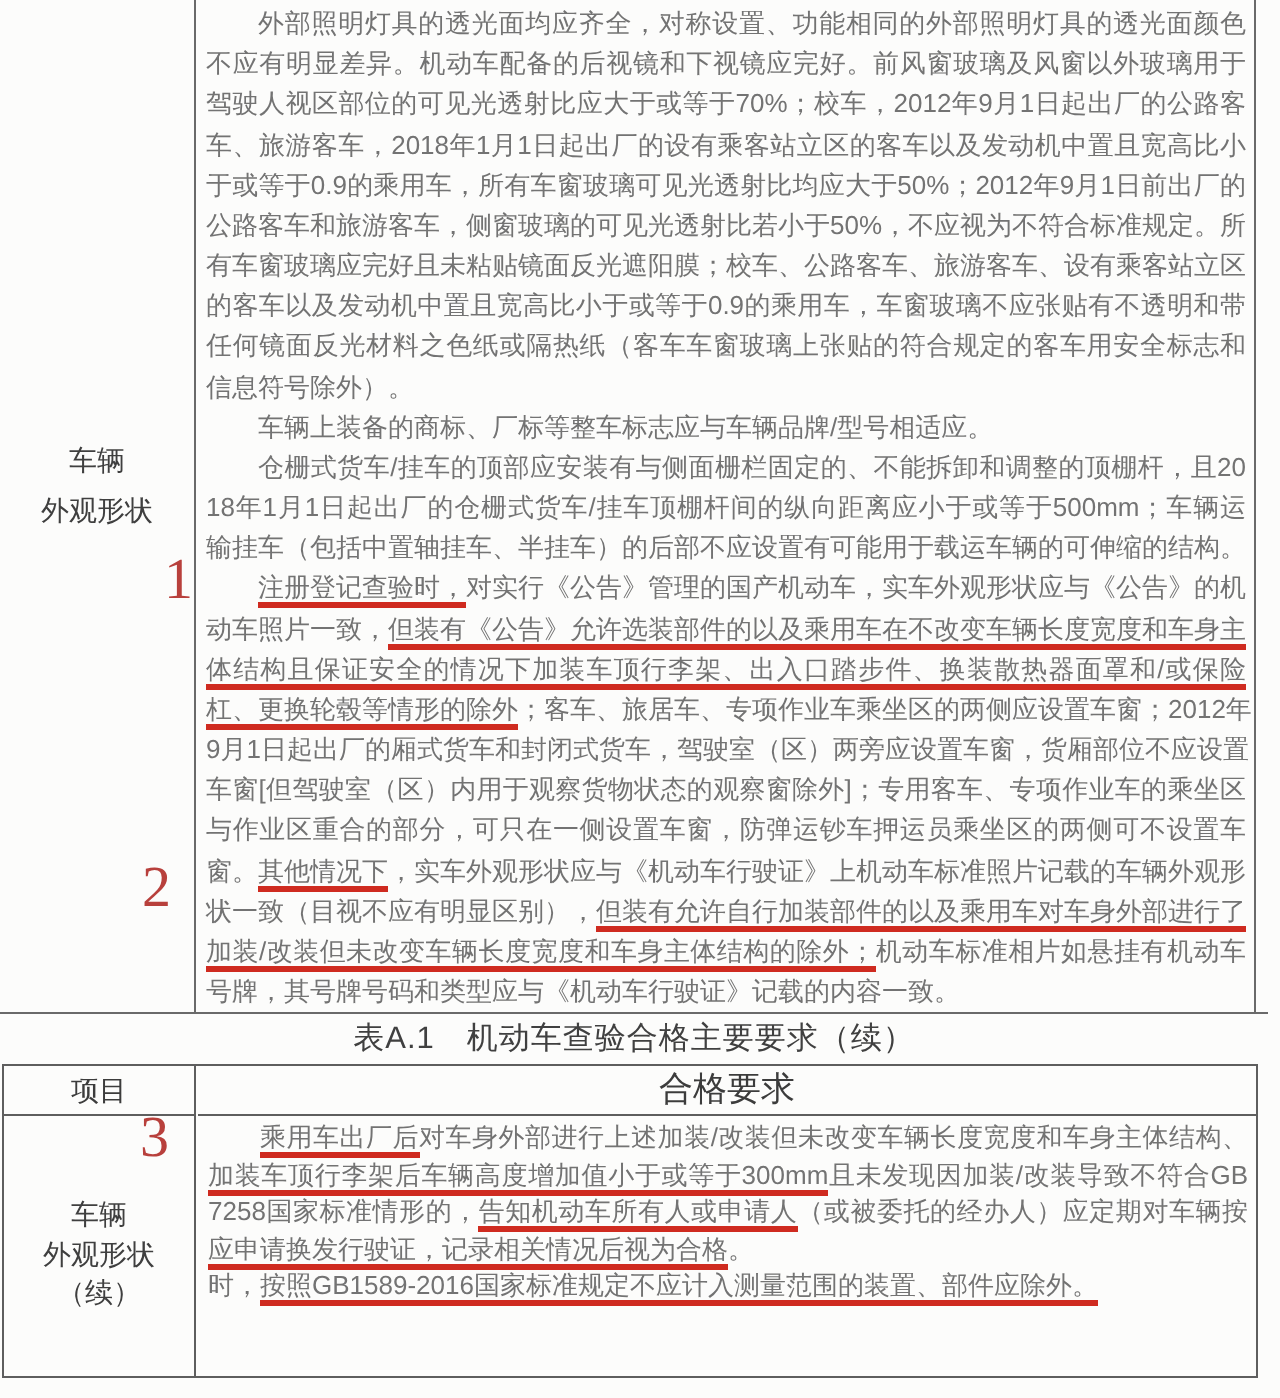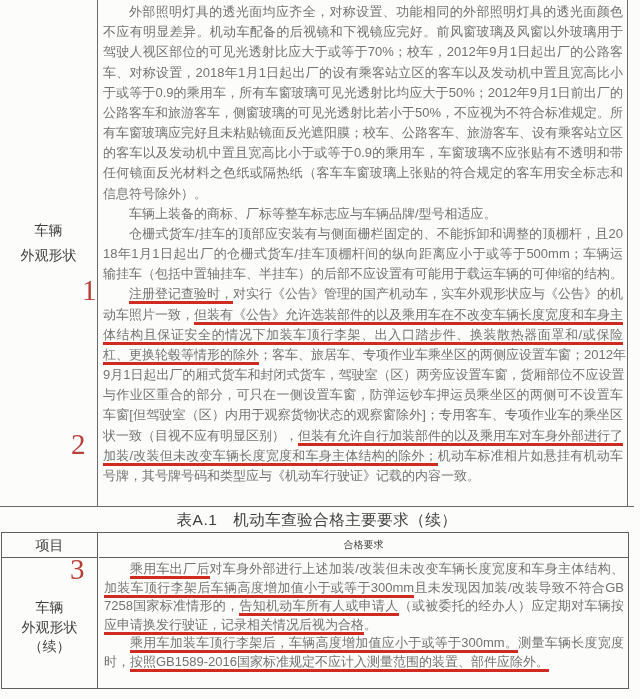--- a/index.html
+++ b/index.html
@@ -18,21 +18,21 @@
   .caption{position:absolute;left:0;top:509px;width:634px;height:22px;line-height:22px;
            text-align:center;font-size:15.5px;color:#404040;letter-spacing:.5px;}
 
   
   .t2-box{position:absolute;left:1px;top:532px;width:628px;height:157px;box-sizing:border-box;
           border:1px solid #5e5e5e;}
   .t2-h-left{position:absolute;left:0;top:0;width:96px;height:25px;box-sizing:border-box;
              border-right:1px solid #5e5e5e;border-bottom:1px solid #5e5e5e;
              text-align:center;line-height:24px;font-size:14px;color:#3c3c3c;}
   .t2-h-right{position:absolute;left:97px;top:0;right:0;height:25px;box-sizing:border-box;
-              border-bottom:1px solid #5e5e5e;text-align:center;line-height:24px;font-size:10px;color:#3c3c3c;}
+              border-bottom:1px solid #5e5e5e;text-align:center;line-height:24px;font-size:17px;color:#3c3c3c;}
   .t2-b-left{position:absolute;left:0;top:25px;width:96px;bottom:0;box-sizing:border-box;
              border-right:1px solid #5e5e5e;}
   .t2-b-left-inner{padding-top:40px;text-align:center;font-size:14px;line-height:19.5px;color:#3f3f3f;}
   .t2-b-right{position:absolute;left:97px;top:25px;right:0;bottom:0;box-sizing:border-box;
               padding:2px 4px 4px 5px;}
 
   
   .tline{font-size:13px;color:#737373;text-align:justify;text-align-last:justify;
          white-space:nowrap;letter-spacing:0;}
   .t1-content .tline{height:20.18px;line-height:20.18px;}
@@ -56,38 +56,39 @@
   <div class="t1-label">
     <div class="t1-label-inner">
       <div>车辆</div>
       <div>外观形状</div>
     </div>
   </div>
   <div class="t1-content">
       <div class="tline indent"><span>外部照明灯具的透光面均应齐全，对称设置、功能相同的外部照明灯具的透光面颜色</span></div>
       <div class="tline"><span>不应有明显差异。机动车配备的后视镜和下视镜应完好。前风窗玻璃及风窗以外玻璃用于</span></div>
       <div class="tline"><span>驾驶人视区部位的可见光透射比应大于或等于70%；校车，2012年9月1日起出厂的公路客</span></div>
-      <div class="tline"><span>车、对称设置，2018年1月1日起出厂的设有乘客站立区的客车以及发动机中置且宽高比小</span></div>
+      <div class="tline"><span>车、旅游客车，2018年1月1日起出厂的设有乘客站立区的客车以及发动机中置且宽高比小</span></div>
       <div class="tline"><span>于或等于0.9的乘用车，所有车窗玻璃可见光透射比均应大于50%；2012年9月1日前出厂的</span></div>
       <div class="tline"><span>公路客车和旅游客车，侧窗玻璃的可见光透射比若小于50%，不应视为不符合标准规定。所</span></div>
       <div class="tline"><span>有车窗玻璃应完好且未粘贴镜面反光遮阳膜；校车、公路客车、旅游客车、设有乘客站立区</span></div>
       <div class="tline"><span>的客车以及发动机中置且宽高比小于或等于0.9的乘用车，车窗玻璃不应张贴有不透明和带</span></div>
       <div class="tline"><span>任何镜面反光材料之色纸或隔热纸（客车车窗玻璃上张贴的符合规定的客车用安全标志和</span></div>
       <div class="tline pend"><span>信息符号除外）。</span></div>
       <div class="tline indent pend"><span>车辆上装备的商标、厂标等整车标志应与车辆品牌/型号相适应。</span></div>
       <div class="tline indent"><span>仓栅式货车/挂车的顶部应安装有与侧面栅栏固定的、不能拆卸和调整的顶棚杆，且20</span></div>
       <div class="tline"><span>18年1月1日起出厂的仓栅式货车/挂车顶棚杆间的纵向距离应小于或等于500mm；车辆运</span></div>
       <div class="tline pend"><span>输挂车（包括中置轴挂车、半挂车）的后部不应设置有可能用于载运车辆的可伸缩的结构。</span></div>
       <div class="tline indent"><span class="redline">注册登记查验时，</span><span>对实行《公告》管理的国产机动车，实车外观形状应与《公告》的机</span></div>
       <div class="tline"><span>动车照片一致，</span><span class="redline">但装有《公告》允许选装部件的以及乘用车在不改变车辆长度宽度和车身主</span></div>
       <div class="tline"><span class="redline">体结构且保证安全的情况下加装车顶行李架、出入口踏步件、换装散热器面罩和/或保险</span></div>
       <div class="tline"><span class="redline">杠、更换轮毂等情形的除外</span><span>；客车、旅居车、专项作业车乘坐区的两侧应设置车窗；2012年</span></div>
       <div class="tline"><span>9月1日起出厂的厢式货车和封闭式货车，驾驶室（区）两旁应设置车窗，货厢部位不应设置</span></div>
+      <div class="tline"><span>车窗[但驾驶室（区）内用于观察货物状态的观察窗除外]；专用客车、专项作业车的乘坐区</span></div>
       <div class="tline"><span>与作业区重合的部分，可只在一侧设置车窗，防弹运钞车押运员乘坐区的两侧可不设置车</span></div>
-      <div class="tline"><span>车窗[但驾驶室（区）内用于观察货物状态的观察窗除外]；专用客车、专项作业车的乘坐区</span></div>
+      <div class="tline"><span>窗。</span><span class="redline">其他情况下</span><span>，实车外观形状应与《机动车行驶证》上机动车标准照片记载的车辆外观形</span></div>
       <div class="tline"><span>状一致（目视不应有明显区别），</span><span class="redline">但装有允许自行加装部件的以及乘用车对车身外部进行了</span></div>
       <div class="tline"><span class="redline">加装/改装但未改变车辆长度宽度和车身主体结构的除外；</span><span>机动车标准相片如悬挂有机动车</span></div>
       <div class="tline pend"><span>号牌，其号牌号码和类型应与《机动车行驶证》记载的内容一致。</span></div>
     </div>
   <div class="t1-bottom"></div>
 
   <div class="marker marker-1">1</div>
   <div class="marker marker-2">2</div>
   <div class="marker marker-3">3</div>
 
@@ -101,18 +102,17 @@
         <div>车辆</div>
         <div>外观形状</div>
         <div>（续）</div>
       </div>
     </div>
     <div class="t2-b-right">
         <div class="tline indent"><span class="redline">乘用车出厂后</span><span>对车身外部进行上述加装/改装但未改变车辆长度宽度和车身主体结构、</span></div>
         <div class="tline"><span class="redline">加装车顶行李架后车辆高度增加值小于或等于300mm</span><span>且未发现因加装/改装导致不符合GB</span></div>
         <div class="tline"><span>7258国家标准情形的，</span><span class="redline">告知机动车所有人或申请人</span><span>（或被委托的经办人）应定期对车辆按</span></div>
         <div class="tline pend"><span class="redline">应申请换发行驶证，记录相关情况后视为合格</span><span>。</span></div>
-        <div class="tline indent"><span class="redline">乘用车加装车顶行李架后，车辆高度增加值应小于或等于300mm。</span><span>测量车辆长度宽度</span></div>
         <div class="tline pend"><span>时，</span><span class="redline">按照GB1589-2016国家标准规定不应计入测量范围的装置、部件应除外。</span></div>
       </div>
   </div>
 
 </div>
 
 </body></html>

